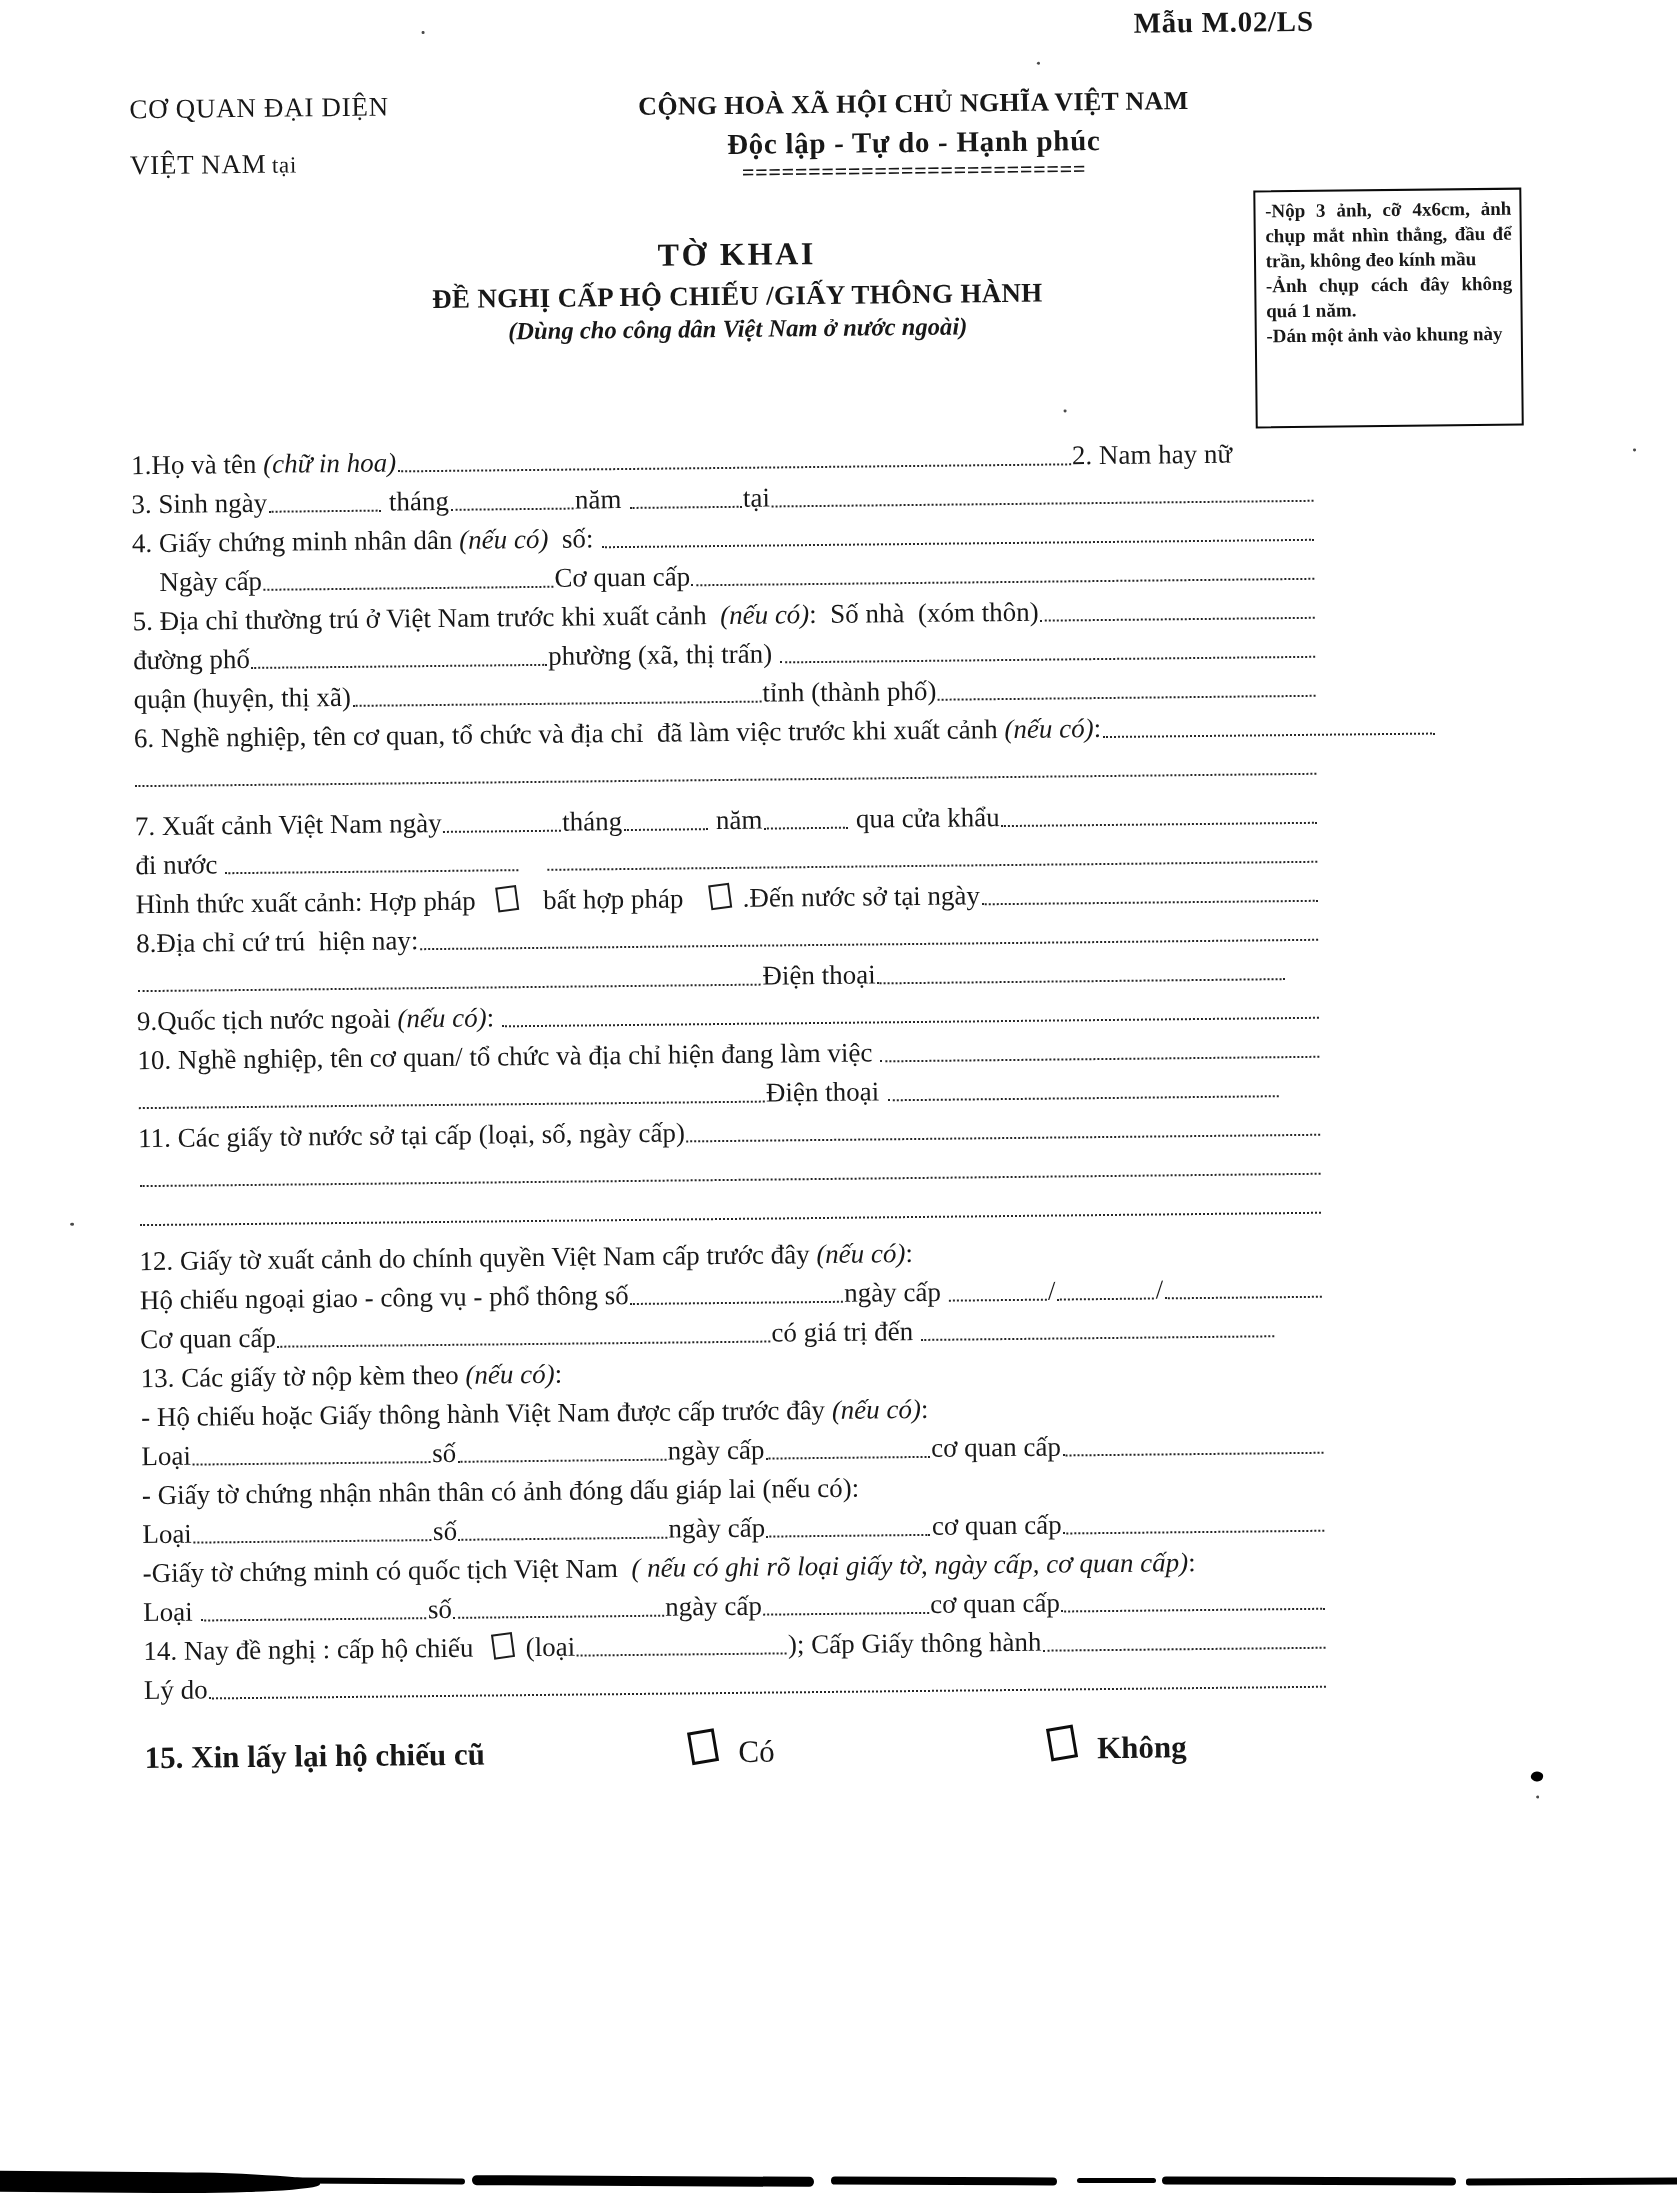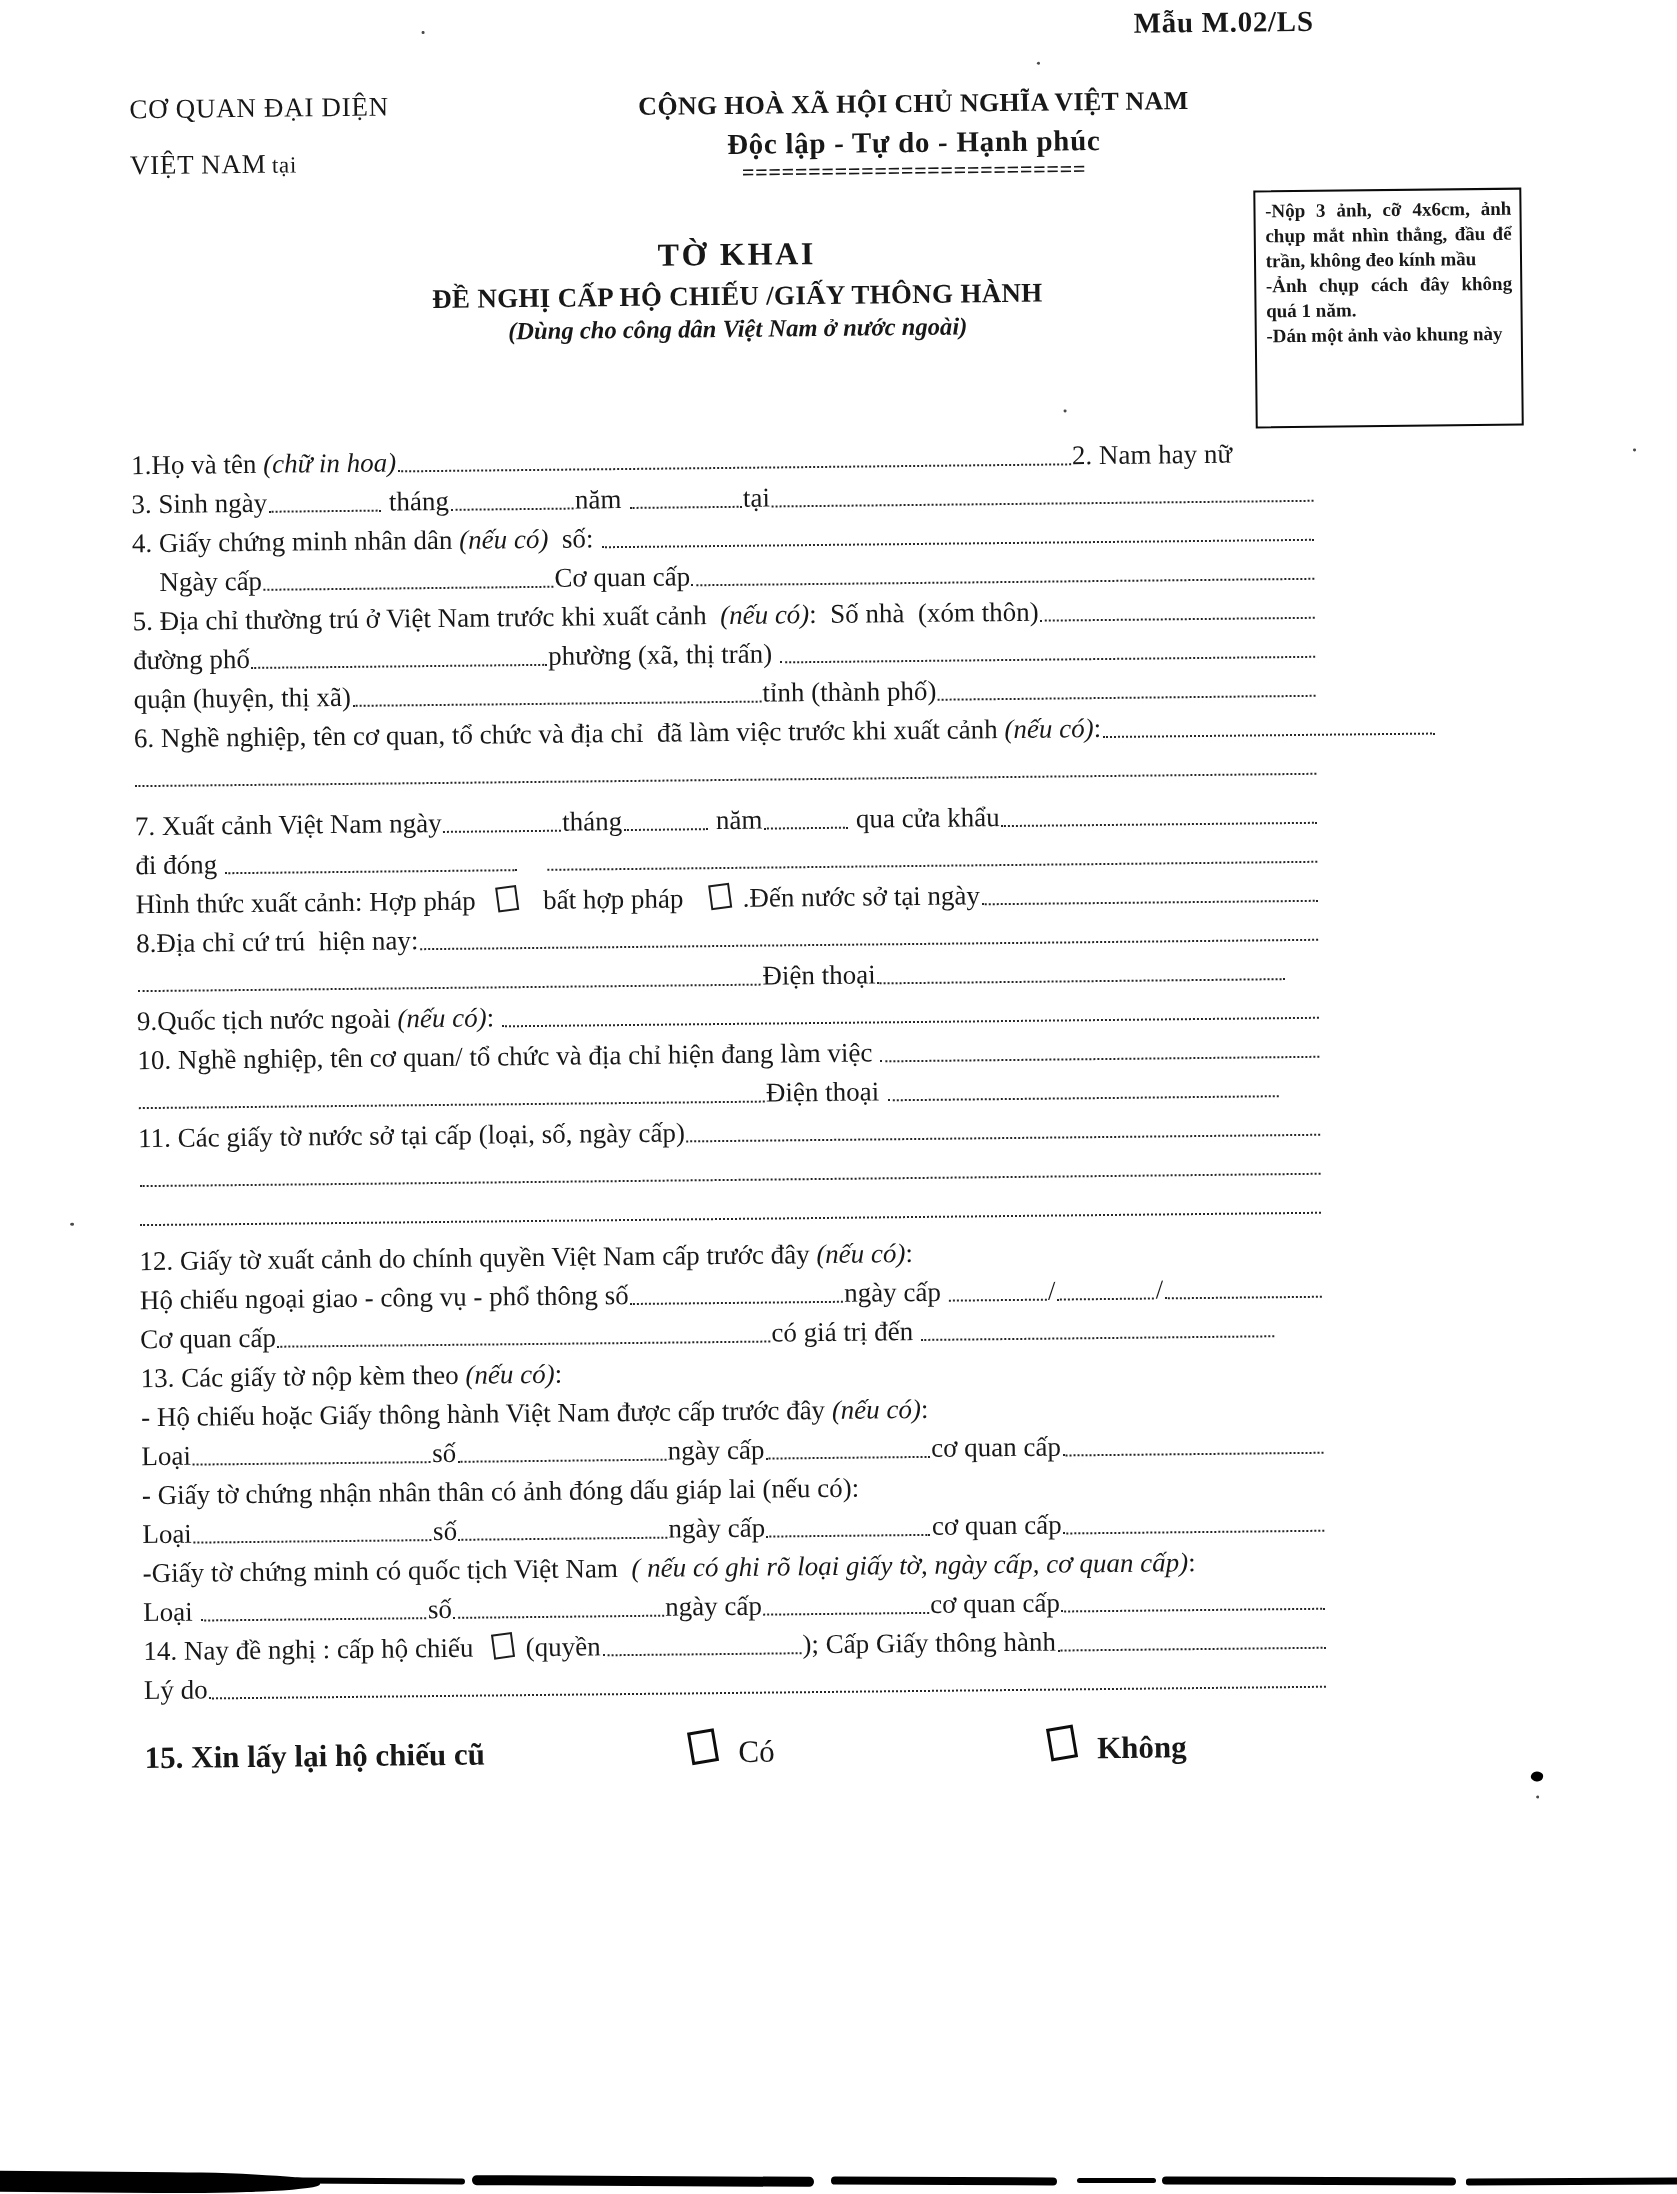--- a/index.html
+++ b/index.html
@@ -153,21 +153,21 @@
           <span class="seg">7. Xuất cảnh Việt Nam ngày</span>
           <span class="fill" style="flex-grow: 140;"></span>
           <span class="seg">tháng</span>
           <span class="fill" style="flex-grow: 100;"></span>
           <span class="seg"> năm</span>
           <span class="fill" style="flex-grow: 100;"></span>
           <span class="seg"> qua cửa khẩu</span>
           <span class="fill" style="flex-grow: 375;"></span>
         </div>
         <div class="row">
-          <span class="seg">đi đóng </span>
+          <span class="seg">đi nước </span>
           <span class="fill" style="flex-grow: 420;"></span>
           <span class="space" style="width: 27px;"></span>
           <span class="fill" style="flex-grow: 1105;"></span>
         </div>
         <div class="row">
           <span class="seg">Hình thức xuất cảnh: Hợp pháp </span>
           <span class="space" style="width: 8.2px;"></span>
           <span class="cb"></span>
           <span class="space" style="width: 20.5px;"></span>
           <span class="seg">bất hợp pháp </span>
@@ -279,21 +279,21 @@
           <span class="fill" style="flex-grow: 280;"></span>
           <span class="seg">ngày cấp</span>
           <span class="fill" style="flex-grow: 220;"></span>
           <span class="seg">cơ quan cấp</span>
           <span class="fill" style="flex-grow: 350;"></span>
         </div>
         <div class="row">
           <span class="seg">14. Nay đề nghị : cấp hộ chiếu </span>
           <span class="space" style="width: 6.8px;"></span>
           <span class="cb"></span>
-          <span class="seg"> (quyền</span>
+          <span class="seg"> (loại</span>
           <span class="fill" style="flex-grow: 200;"></span>
           <span class="seg">); Cấp Giấy thông hành</span>
           <span class="fill" style="flex-grow: 269;"></span>
         </div>
         <div class="row">
           <span class="seg">Lý do</span>
           <span class="fill" style="flex-grow: 1;"></span>
         </div>
         <div class="row big" style="margin-top: 15px;">
           <span class="seg bd">15. Xin lấy lại hộ chiếu cũ</span>

